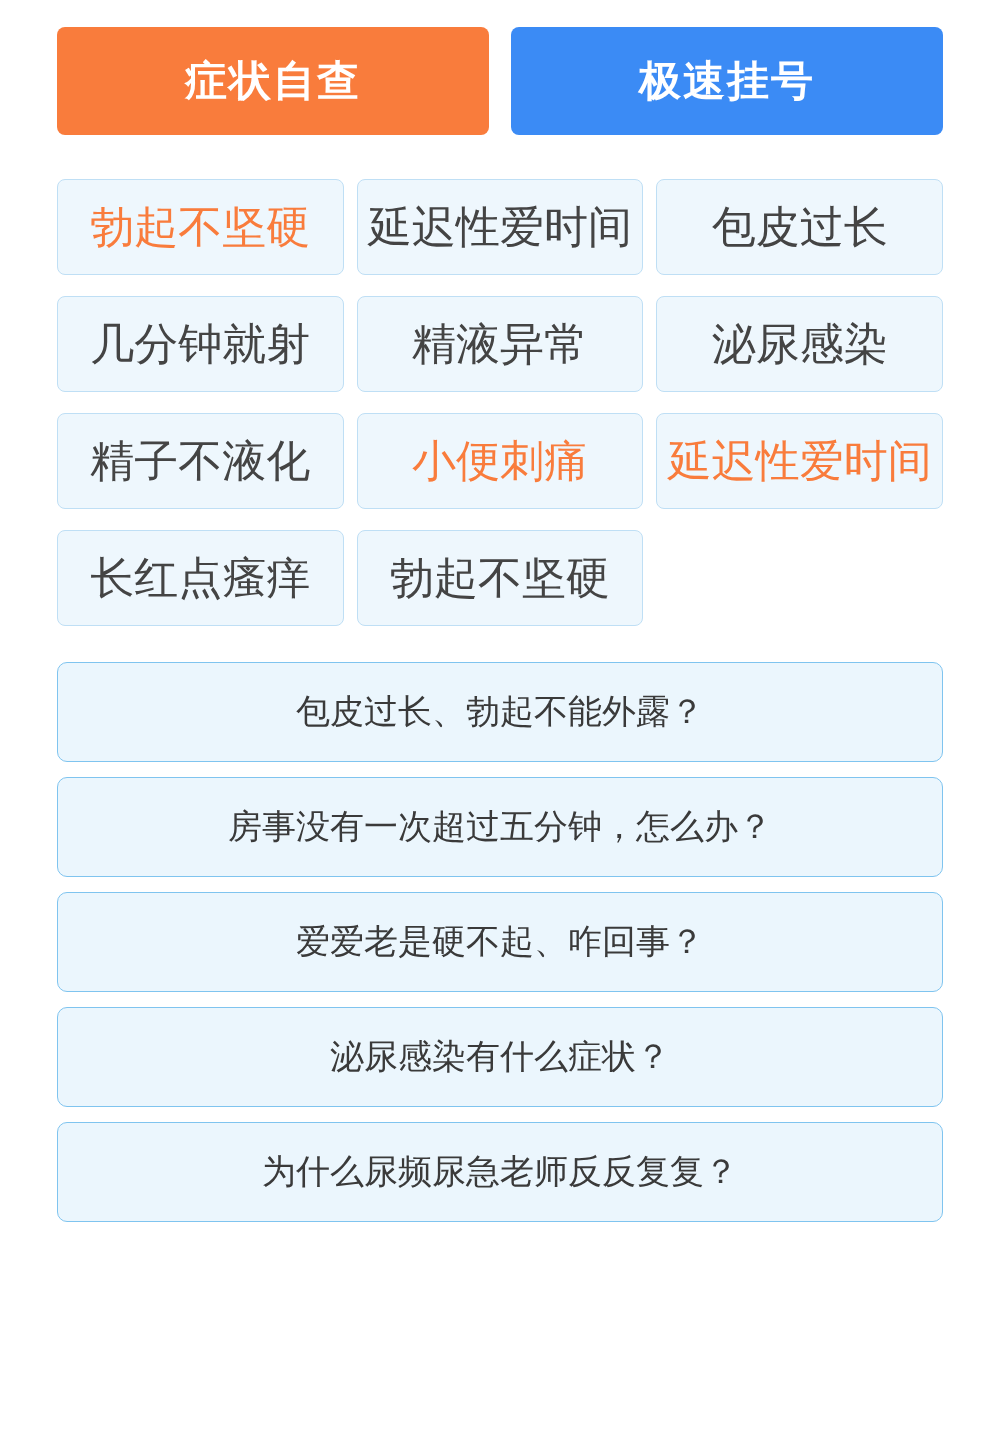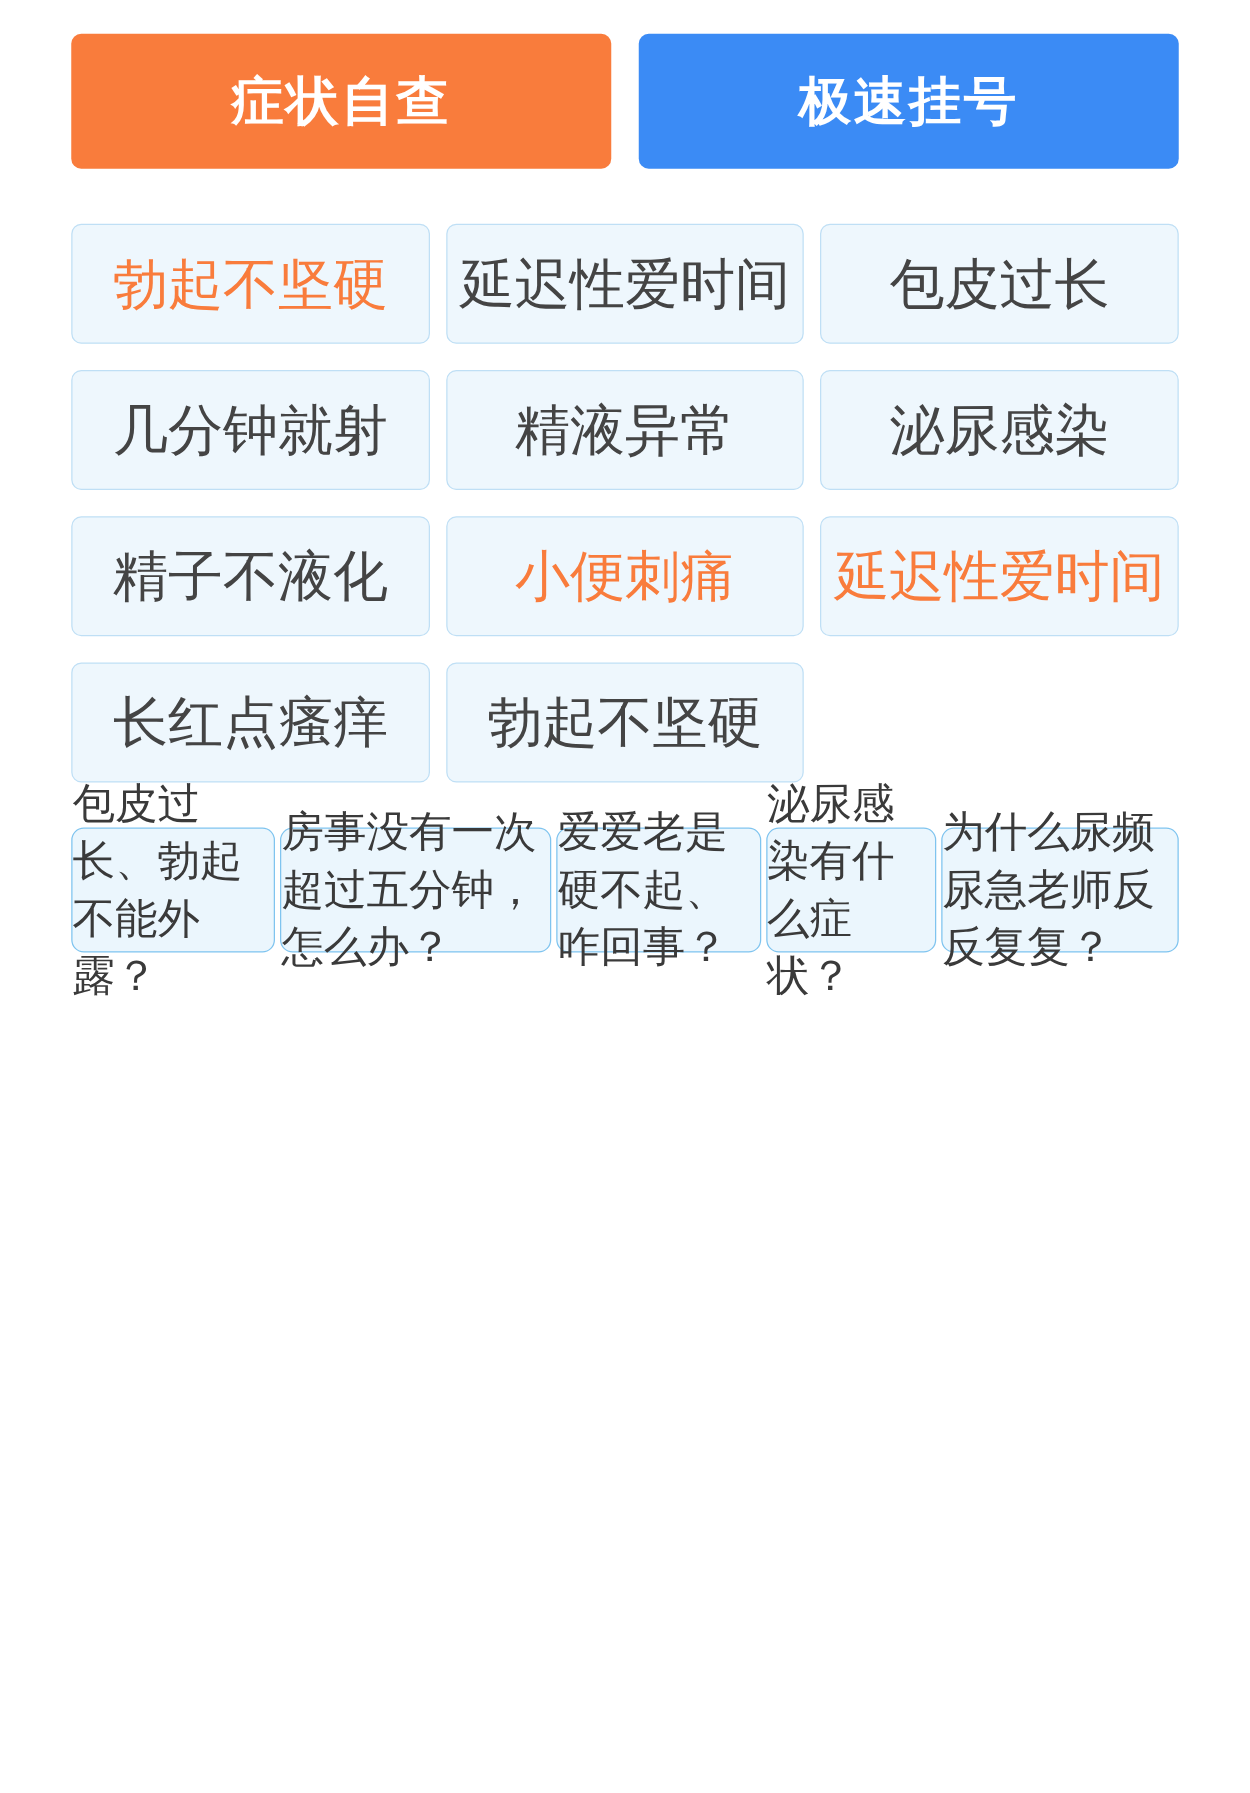--- a/index.html
+++ b/index.html
@@ -75,22 +75,22 @@
     color: #333333;
     margin-top: 58px;
     margin-bottom: 0;
     letter-spacing: 1px;
   }
 
   
   .question-list {
     margin-top: 36px;
     display: flex;
-    flex-direction: row;
-    gap: 4px;
+    flex-direction: column;
+    gap: 15px;
   }
   .question-item {
     height: 100px;
     border: 1px solid #7fc4ef;
     background: #ebf6fd;
     border-radius: 10px;
     display: flex;
     align-items: center;
     justify-content: center;
     font-size: 34px;

